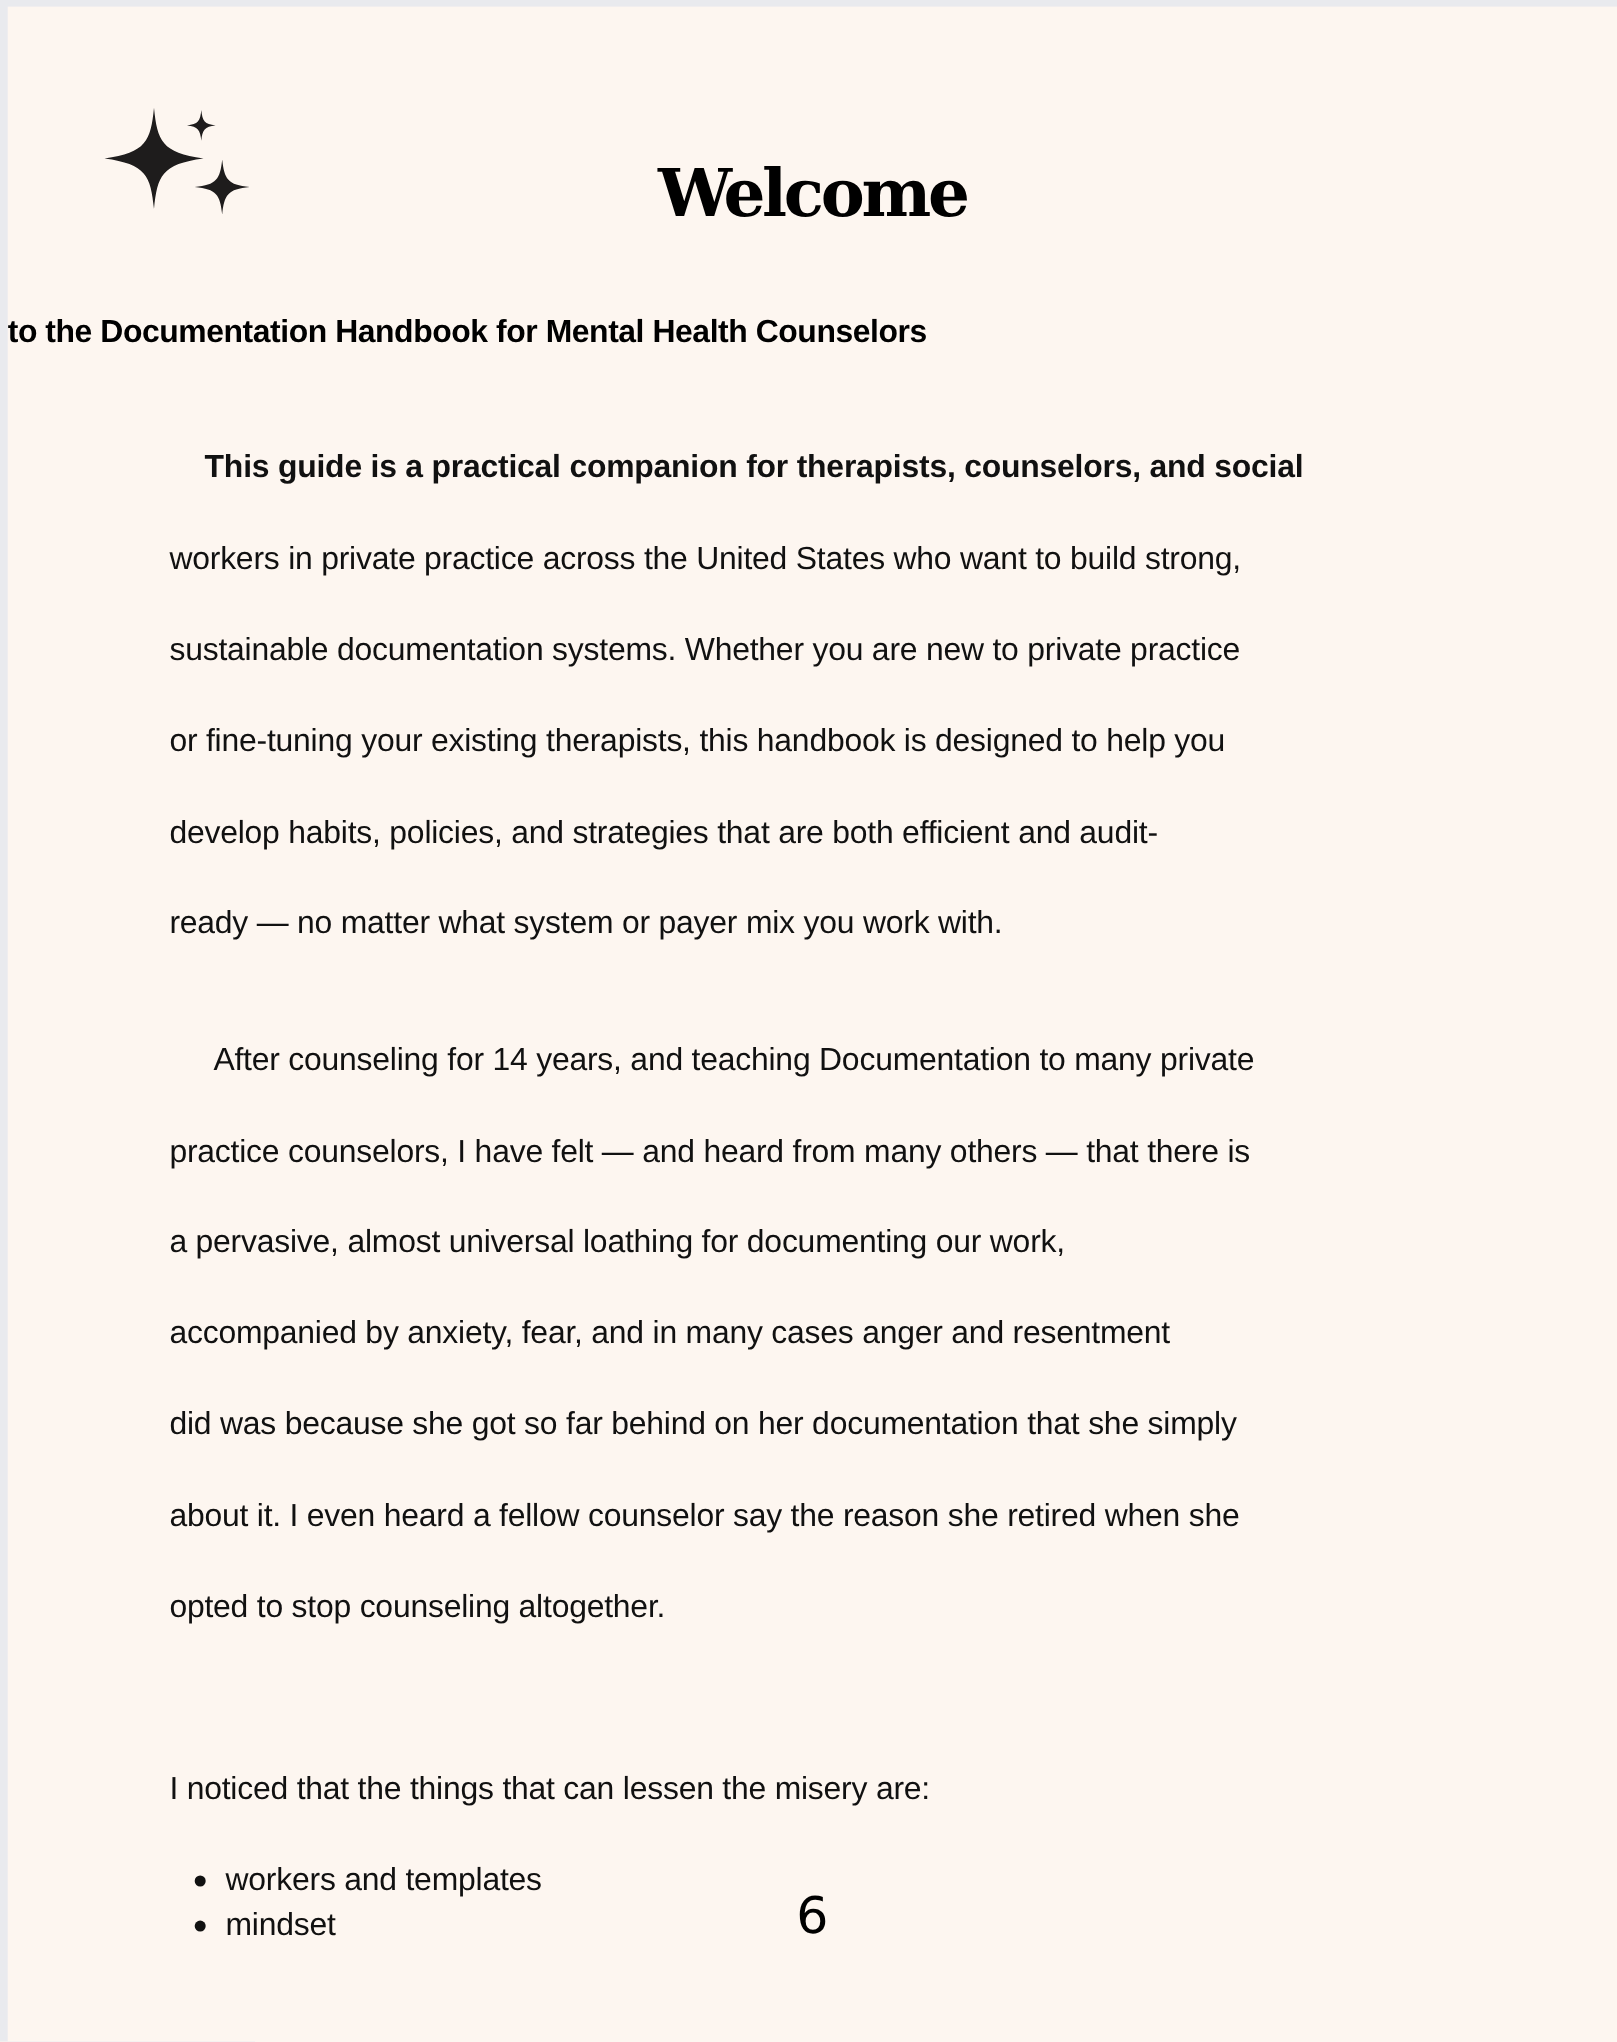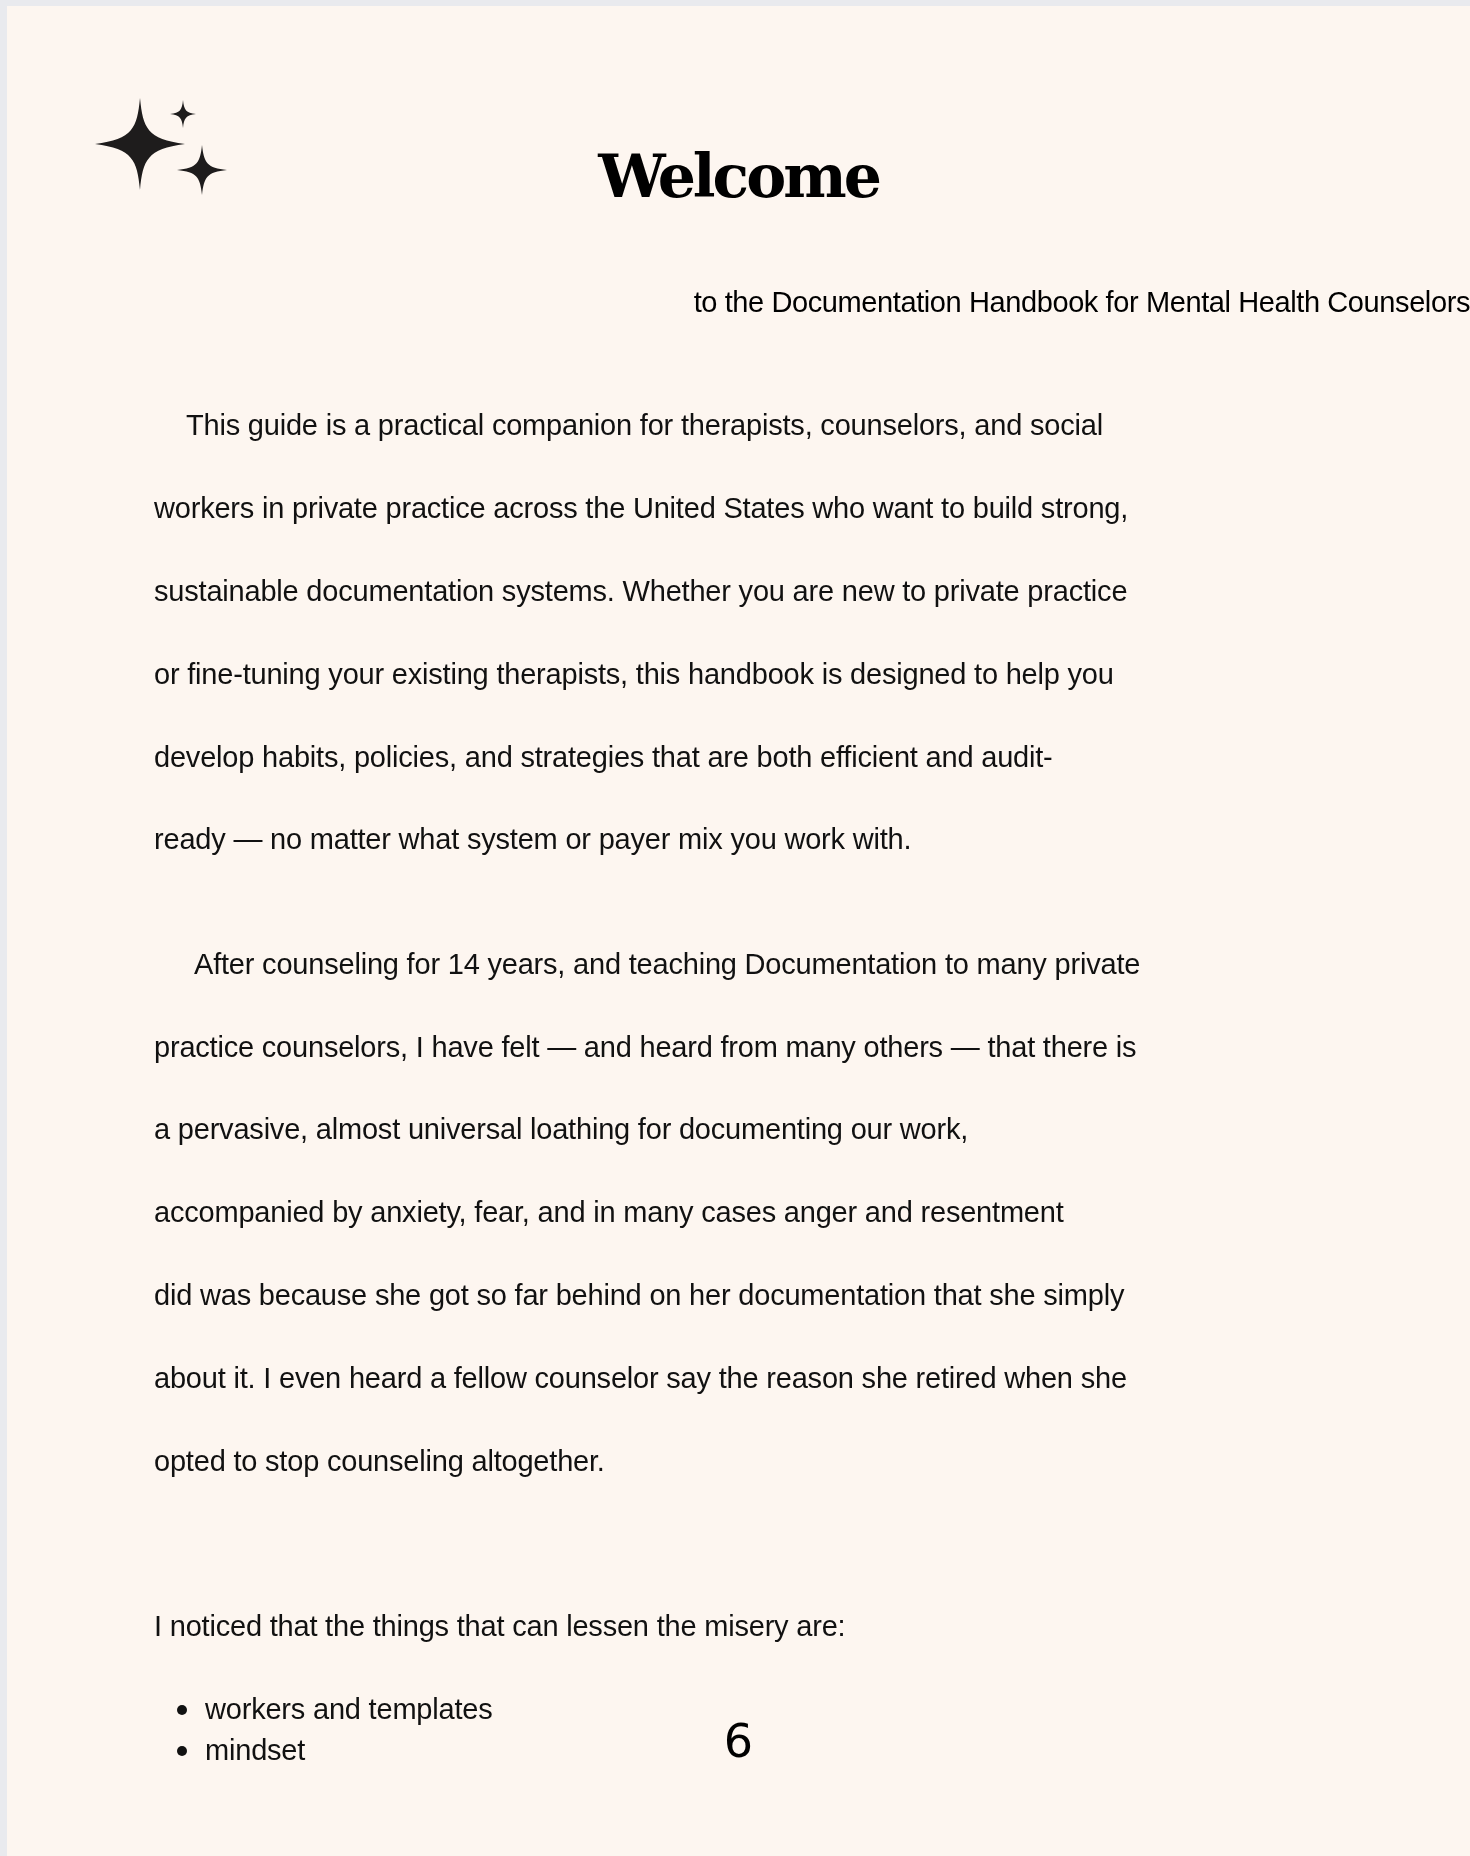--- a/index.html
+++ b/index.html
@@ -40,23 +40,23 @@
     letter-spacing: -3px;
     line-height: 1;
     color: #000;
     margin: 0;
   }
   .subtitle {
     position: absolute;
     left: 0;
     width: 1463px;
     top: 276px;
-    text-align: right;
+    text-align: left;
     font-family: "Liberation Sans", sans-serif;
-    font-weight: normal;
+    font-weight: bold;
     font-size: 29px;
     letter-spacing: -0.4px;
     color: #000;
     margin: 0;
     line-height: 40px;
   }
   .body {
     position: absolute;
     left: 147px;
     top: 358px;
@@ -65,21 +65,21 @@
     font-size: 29px;
     line-height: 41.4px;
     color: #111;
     letter-spacing: -0.2px;
   }
   .body p {
     margin: 0;
     white-space: pre-line;
   }
   .line { display: block; white-space: nowrap; }
-  .indent1 { padding-left: 32px; }
+  .indent1 { padding-left: 32px; font-weight: bold; }
   .indent2 { padding-left: 40px; }
   .gap { height: 41.4px; }
   ul.bullets {
     list-style: none;
     margin: 0;
     padding: 0;
   }
   ul.bullets li {
     position: relative;
     padding-left: 51px;

